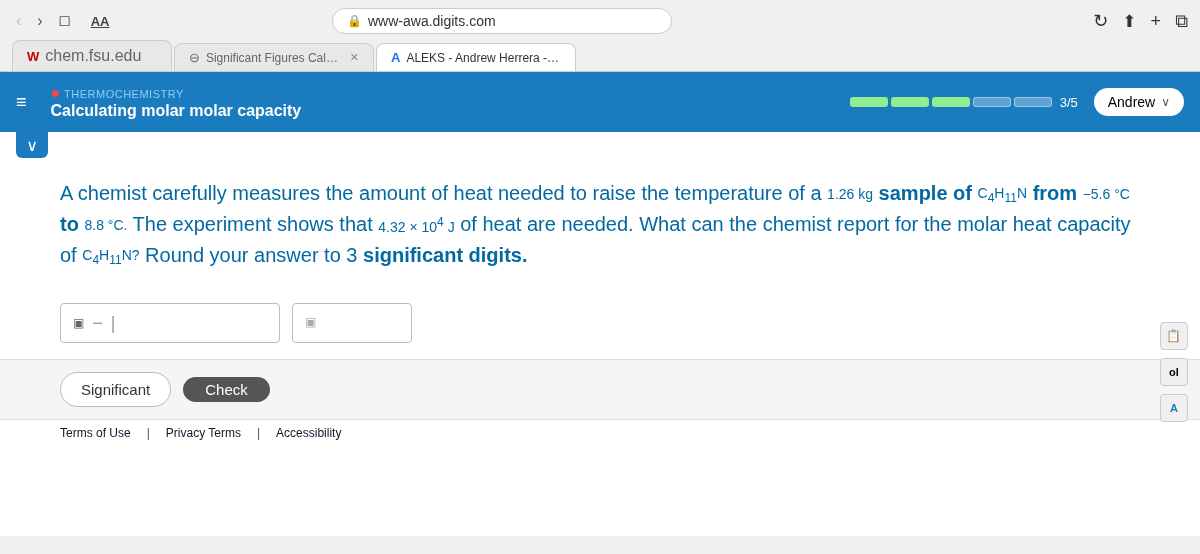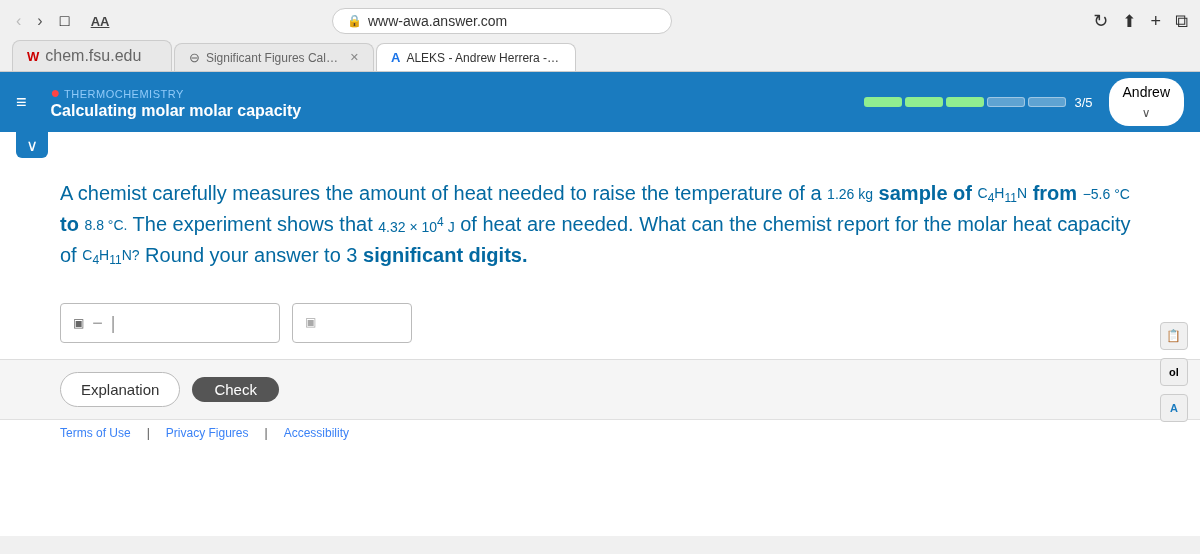--- a/index.html
+++ b/index.html
@@ -60,21 +60,21 @@
       display: flex; gap: 3px; align-items: center;
     }
     .progress-seg {
       height: 10px; width: 38px; border-radius: 3px;
     }
     .progress-seg.filled { background: #90EE90; }
     .progress-seg.empty { background: rgba(255,255,255,0.3); border: 1px solid rgba(255,255,255,0.4); }
     .progress-label { color: white; font-size: 13px; }
 
     .user-btn {
-      background: white; border: none; border-radius: 20px; padding: 6px 14px; cursor: pointer; display: flex; align-items: center; gap: 6px; font-size: 14px; font-weight: 500; flex-direction: column;
+      background: white; border: none; border-radius: 20px; padding: 6px 14px; cursor: pointer; display: flex; align-items: center; gap: 6px; font-size: 14px; font-weight: 500;
     }
     .chevron { font-size: 12px; color: #555; }
 
     
     .expand-btn {
       background: #1a7bbf; border: none; color: white; cursor: pointer; width: 32px; height: 26px; display: flex; align-items: center; justify-content: center; font-size: 16px; margin: 0 0 0 16px; border-radius: 0 0 6px 6px;
     }
 
     
     .question-area {
@@ -106,21 +106,21 @@
       background: white; border: 1px solid #bbb; border-radius: 20px; padding: 8px 20px; font-size: 15px; cursor: pointer; color: #333;
     }
     .btn-check {
       background: #555; border: none; border-radius: 20px; padding: 4px 22px; font-size: 15px; cursor: pointer; color: white; font-weight: 500;
     }
 
     
     .bottom-bar {
       background: white; border-top: 1px solid #e0e0e0; padding: 6px 60px; display: flex; align-items: center; gap: 16px; font-size: 12px; color: #555;
     }
-    .bottom-bar a { color: #3b82f6; text-decoration: none; }
+    .bottom-bar a { color: #0f172a; text-decoration: none; }
 
     
     .side-icons {
       position: absolute; right: 12px; top: 250px; display: flex; flex-direction: column; gap: 8px;
     }
     .side-icon {
       width: 28px; height: 28px; background: #f0f0f0; border: 1px solid #ccc; border-radius: 4px; display: flex; align-items: center; justify-content: center; font-size: 14px; cursor: pointer;
     }
   </style>
 </head>
@@ -128,21 +128,21 @@
 
 <div class="browser-chrome">
   <div class="browser-toolbar">
     <button class="nav-btn disabled">‹</button>
     <button class="nav-btn">›</button>
     <div style="width:20px; text-align:center; cursor:pointer;">□</div>
     <span style="font-size:13px; font-weight:600; color:#444; padding: 2px 8px; text-decoration: underline;">AA</span>
 
     <div class="address-bar">
       <span class="lock-icon">🔒</span>
-      <span>www-awa.answer.com</span>
+      <span>www-awa.digits.com</span>
     </div>
 
     <div class="toolbar-right">
       <span class="toolbar-icon">↻</span>
       <span class="toolbar-icon" style="font-size:17px;">⬆</span>
       <span class="toolbar-icon">+</span>
       <span class="toolbar-icon">⧉</span>
     </div>
   </div>
 
@@ -219,28 +219,28 @@
       <span style="font-size:12px; color:#666;">▣</span>
       <span style="font-size:18px; color:#999;">−</span>
       <span style="font-size:18px; color:#999;">|</span>
     </div>
     <div class="answer-box-sm">
       <span style="font-size:12px; color:#aaa;">▣</span>
     </div>
   </div>
 
   <div class="footer-bar">
-    <button class="btn-explanation">Explanation</button>
+    <button class="btn-explanation">Significant</button>
     <button class="btn-check">Check</button>
   </div>
 
   <div class="bottom-bar">
     <a href="#">Terms of Use</a>
     <span>|</span>
-    <a href="#">Privacy Figures</a>
+    <a href="#">Privacy Terms</a>
     <span>|</span>
     <a href="#">Accessibility</a>
   </div>
 
   <div class="side-icons">
     <div class="side-icon" style="font-size:12px;">📋</div>
     <div class="side-icon" style="font-size:11px; font-weight:bold;">ol</div>
     <div class="side-icon" style="font-size:11px; font-weight:bold; color:#1a7bbf;">A</div>
   </div>
 

